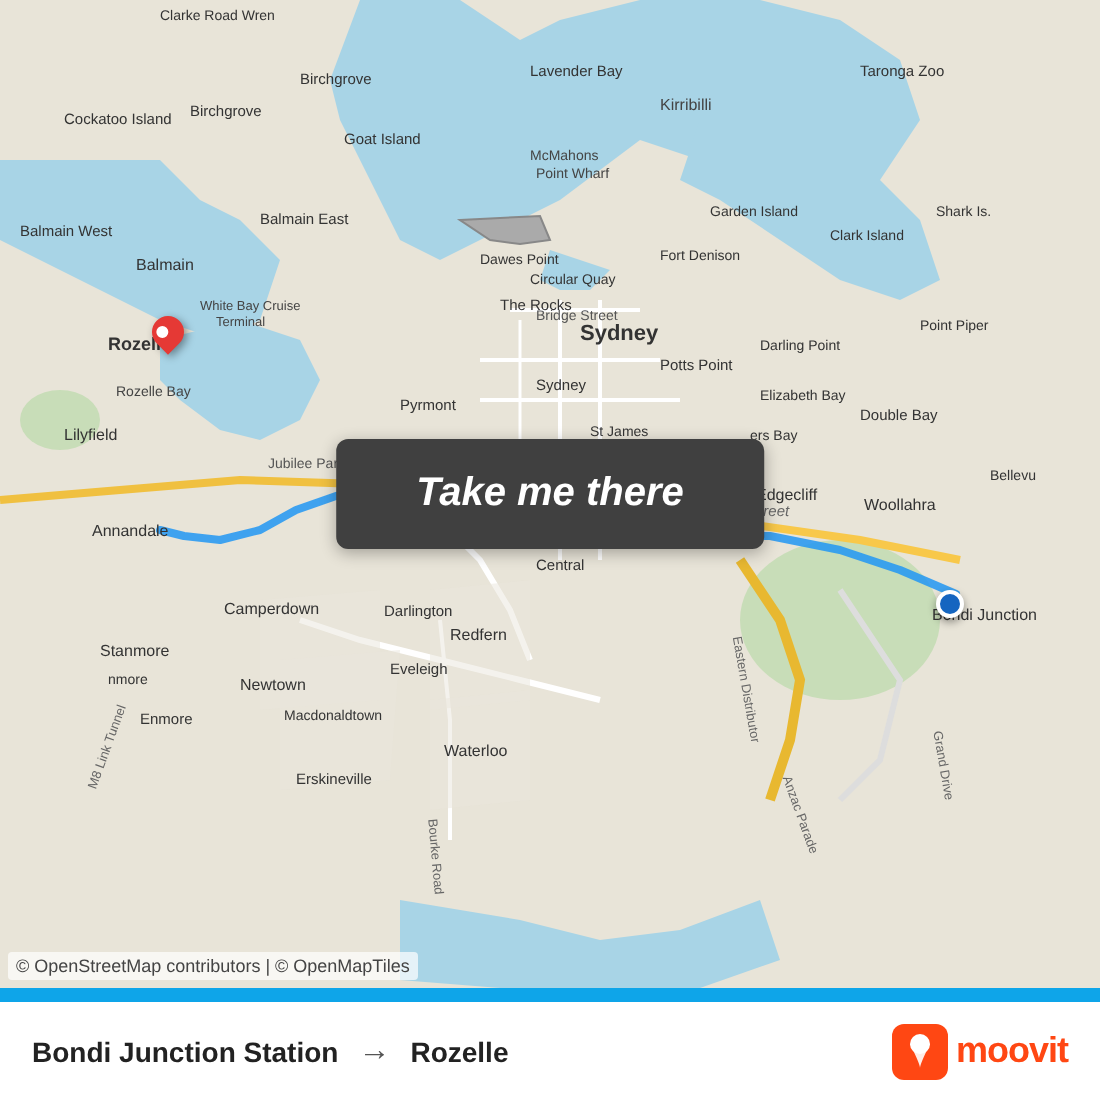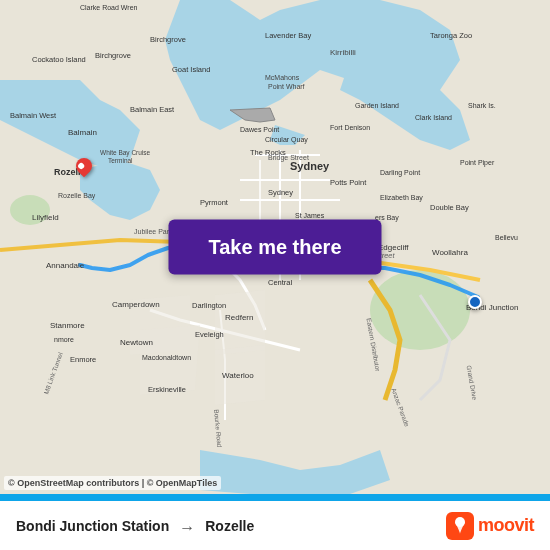--- a/index.html
+++ b/index.html
@@ -33,44 +33,44 @@
       height: 100%;
       position: absolute;
       top: 0; left: 0;
     }
 
     #take-me-there-btn {
       position: absolute;
       top: 50%;
       left: 50%;
       transform: translate(-50%, -50%);
-      background-color: #4c1d95;
+      background-color: #404040;
       color: white;
       border: none;
       border-radius: 6px;
       padding: 16px 40px;
       font-size: 20px;
       font-weight: bold;
       cursor: pointer;
       white-space: nowrap;
       z-index: 10;
       box-shadow: 0 2px 8px rgba(0,0,0,0.3);
+      font-style: italic;
     }
 
     #map-attribution {
       position: absolute;
       bottom: 4px;
       left: 4px;
       font-size: 9px;
       color: #444;
       background: rgba(255,255,255,0.7);
       padding: 2px 4px;
       border-radius: 2px;
       z-index: 5;
-      font-weight: bold;
     }
 
     #footer {
       width: 100%;
       height: 56px;
       background: white;
       display: flex;
       align-items: center;
       padding: 0 16px;
       border-top: 7px solid #0ea5e9;

